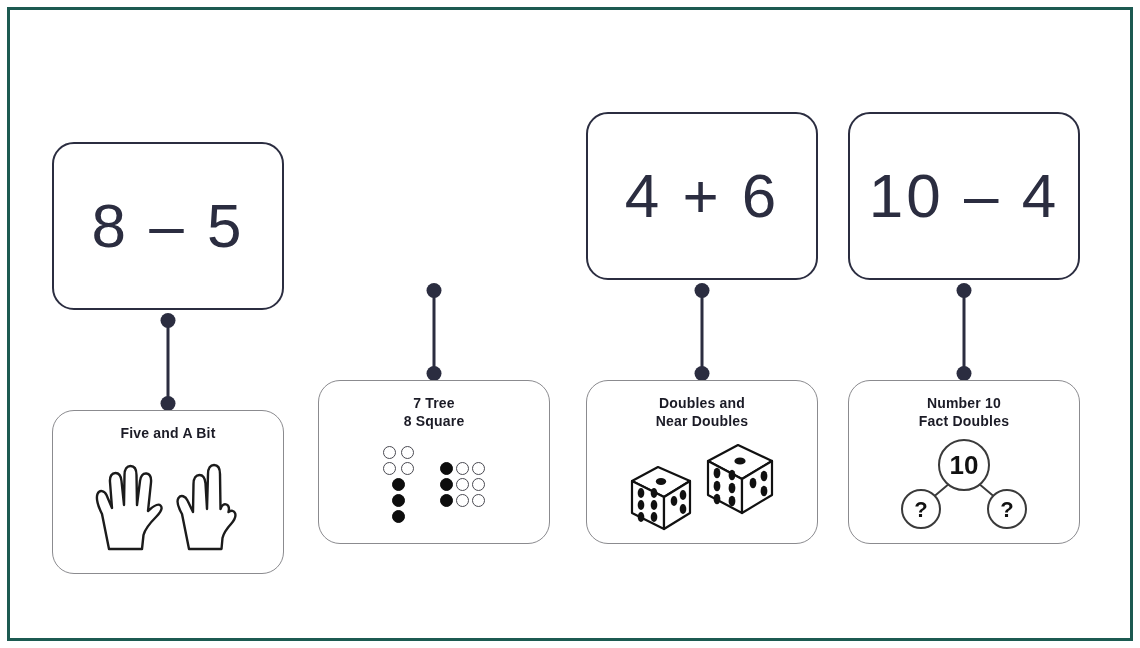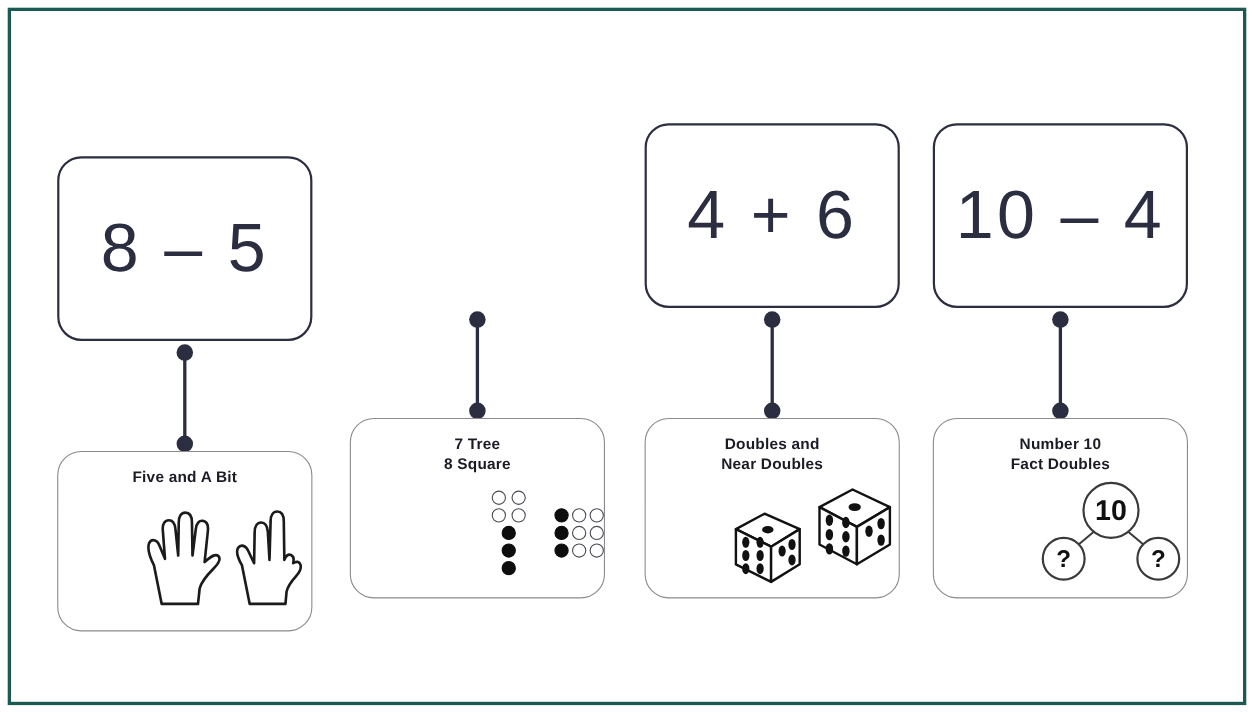--- a/index.html
+++ b/index.html
@@ -129,21 +129,21 @@
     color: #1b1b26;
     text-align: center;
     line-height: 1.28;
     letter-spacing: 0.2px;
   }
   .strategy-art {
     flex: 1;
     width: 100%;
     display: flex;
     align-items: center;
-    justify-content: flex-end;
+    justify-content: center;
   }
 
   
   .hands-art { display: flex; gap: 6px; align-items: flex-end; }
 
   
   .dots-art {
     display: flex;
     align-items: center;
     justify-content: center;

